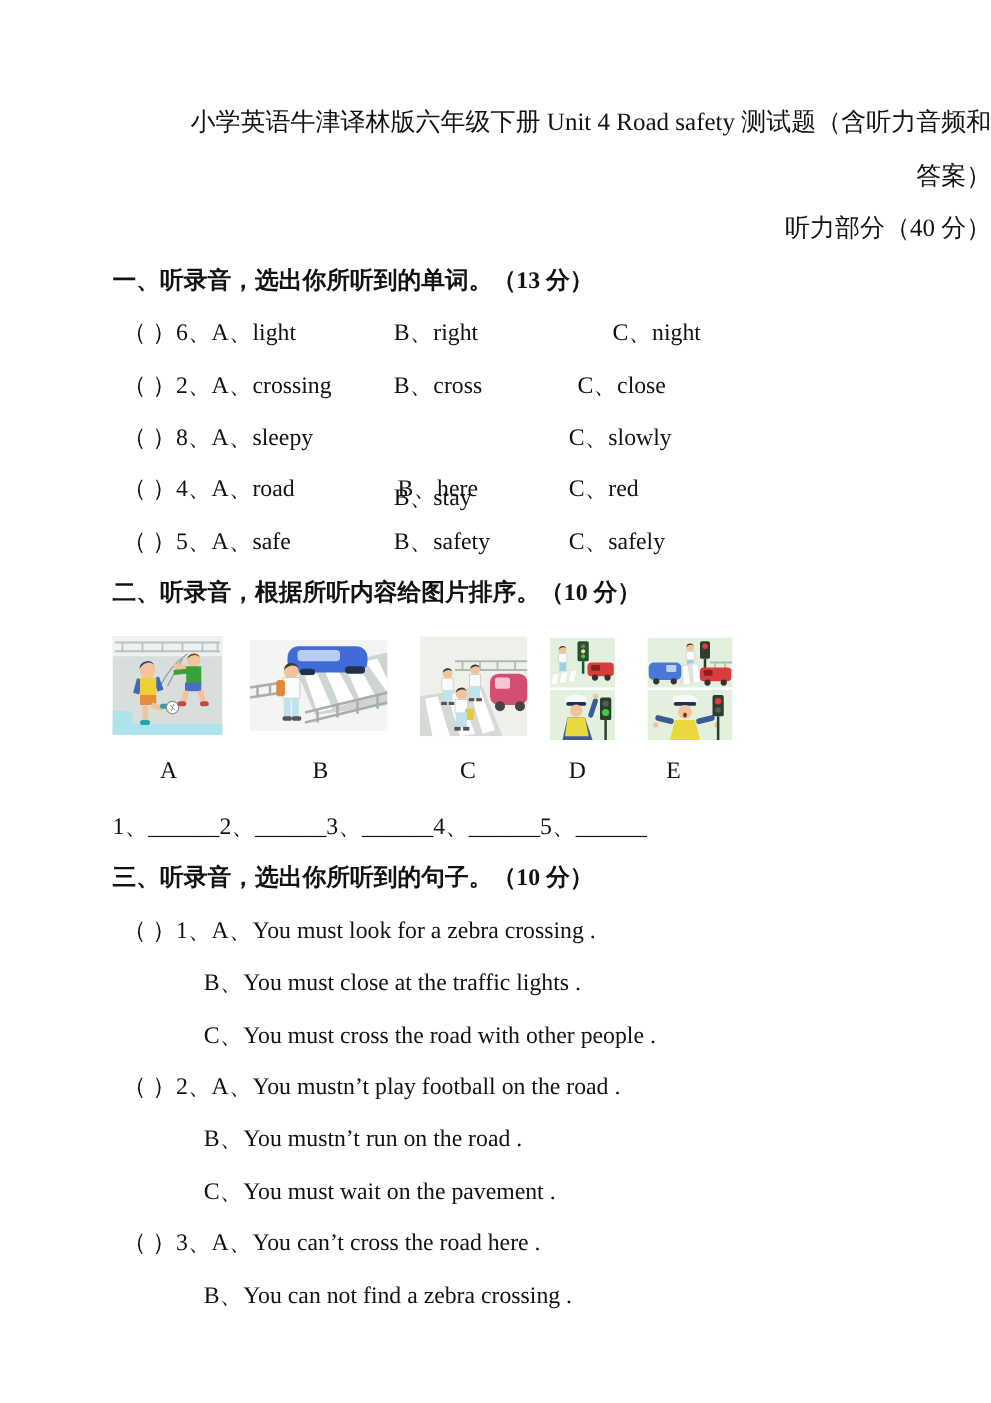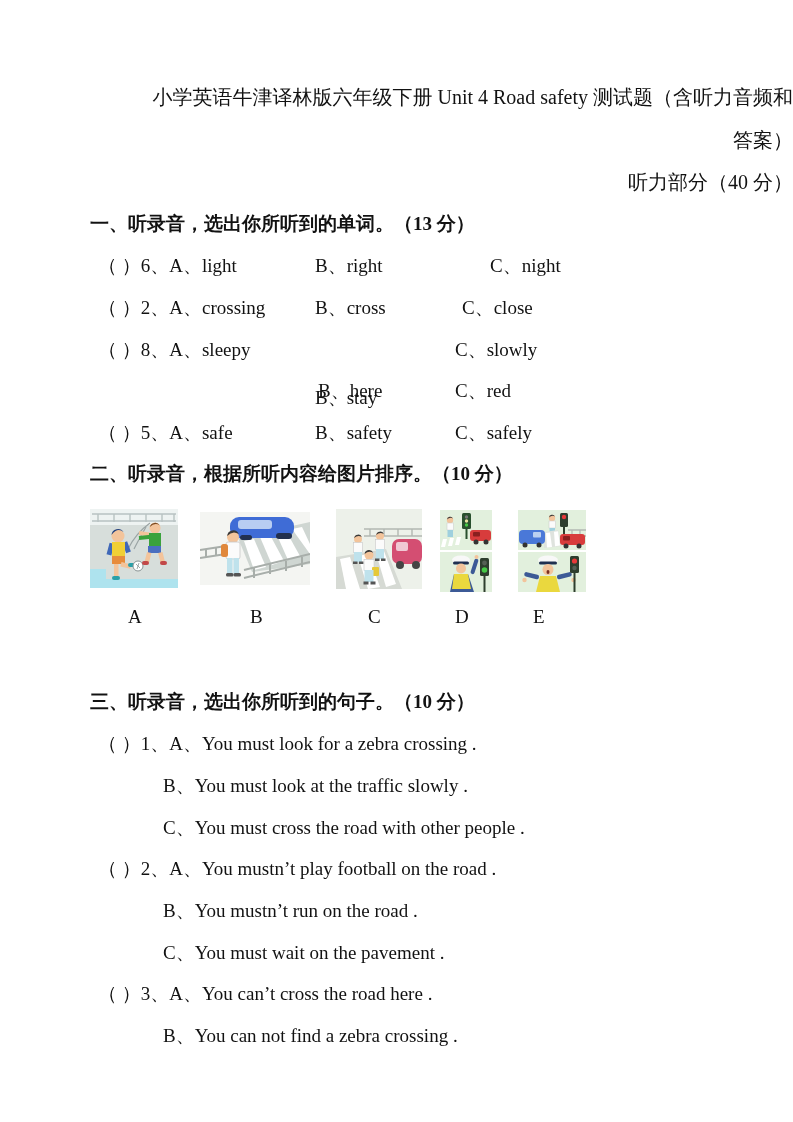--- a/index.html
+++ b/index.html
@@ -28,20 +28,21 @@
   <div class="abs body-text" style="left:458px;top:253px;margin-left:32px;">C、night</div>
 
   <div class="abs body-text" style="left:98px;top:295px;">（  ）2、A、crossing</div>
   <div class="abs body-text" style="left:315px;top:295px;">B、cross</div>
   <div class="abs body-text" style="left:446px;top:295px;margin-left:16px;">C、close</div>
 
   <div class="abs body-text" style="left:98px;top:337px;">（  ）8、A、sleepy</div>
   <div class="abs body-text" style="left:315px;top:337px;margin-top:48px;">B、stay</div>
   <div class="abs body-text" style="left:455px;top:337px;">C、slowly</div>
 
+  <div class="abs body-text" style="left:98px;top:378px;">（  ）4、A、road</div>
   <div class="abs body-text" style="left:318px;top:378px;">B、here</div>
   <div class="abs body-text" style="left:455px;top:378px;">C、red</div>
 
   <div class="abs body-text" style="left:98px;top:420px;">（  ）5、A、safe</div>
   <div class="abs body-text" style="left:315px;top:420px;">B、safety</div>
   <div class="abs body-text" style="left:455px;top:420px;">C、safely</div>
 
   <div class="abs heading" style="left:90px;top:461px;">二、听录音，根据所听内容给图片排序。（10 分）</div>
 
   <svg class="pic" style="left:90px;top:509px;" width="88" height="79" viewBox="0 0 88 79">
@@ -204,25 +205,26 @@
     <circle cx="56.5" cy="58" r="2.2" fill="#556055"></circle>
     <rect x="55.5" y="63" width="2" height="19" fill="#2e3e2e"></rect>
   </svg>
 
   <div class="abs pic-label" style="left:128px;top:606px;">A</div>
   <div class="abs pic-label" style="left:250px;top:606px;">B</div>
   <div class="abs pic-label" style="left:368px;top:606px;">C</div>
   <div class="abs pic-label" style="left:455px;top:606px;">D</div>
   <div class="abs pic-label" style="left:533px;top:606px;">E</div>
 
+  <div class="abs body-text" style="left:90px;top:648px;">1、______2、______3、______4、______5、______</div>
 
   <div class="abs heading" style="left:90px;top:689px;">三、听录音，选出你所听到的句子。（10 分）</div>
 
   <div class="abs body-text" style="left:98px;top:731px;">（  ）1、A、You must look for a zebra crossing .</div>
-  <div class="abs body-text" style="left:163px;top:773px;">B、You must look at the traffic slowly .</div>
+  <div class="abs body-text" style="left:163px;top:773px;">B、You must close at the traffic lights .</div>
   <div class="abs body-text" style="left:163px;top:815px;">C、You must cross the road with other people .</div>
 
   <div class="abs body-text" style="left:98px;top:856px;">（  ）2、A、You mustn’t play football on the road .</div>
   <div class="abs body-text" style="left:163px;top:898px;">B、You mustn’t run on the road .</div>
   <div class="abs body-text" style="left:163px;top:940px;">C、You must wait on the pavement .</div>
 
   <div class="abs body-text" style="left:98px;top:981px;">（  ）3、A、You can’t cross the road here .</div>
   <div class="abs body-text" style="left:163px;top:1023px;">B、You can not find a zebra crossing .</div>
 
 </div>

